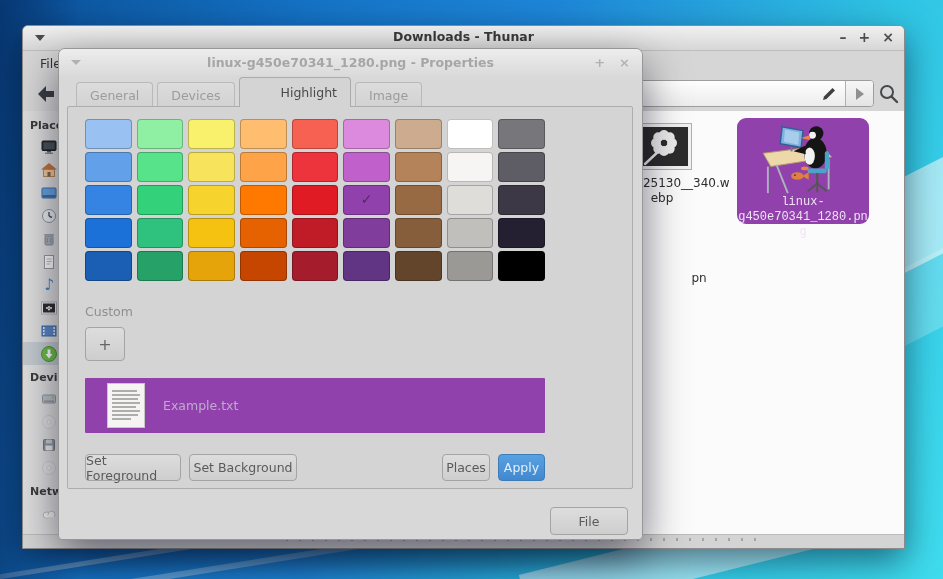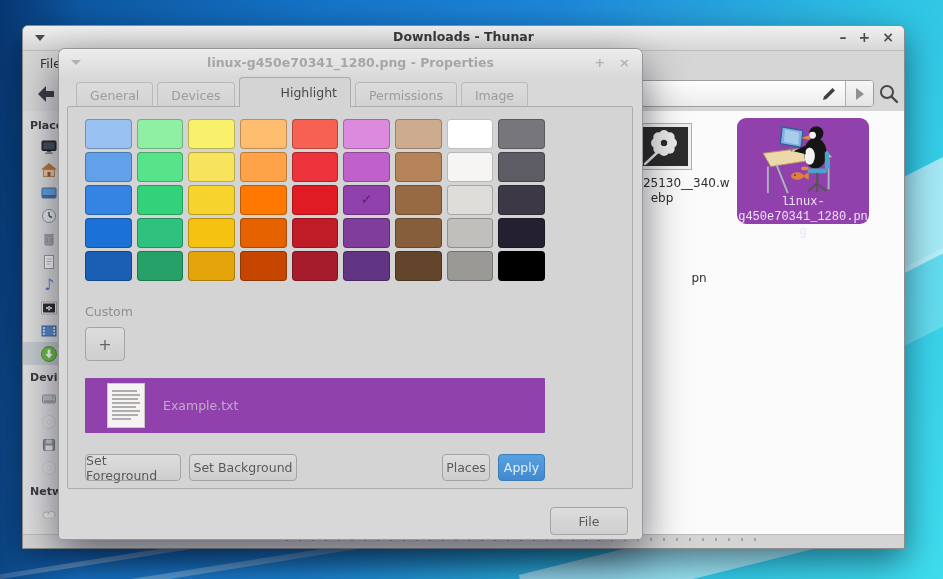--- a/index.html
+++ b/index.html
@@ -358,21 +358,20 @@
       <span class="dlg-controls">
         <span>+</span>
         <span>×</span>
       </span>
     </div>
 
     <div class="tabstrip">
       <div class="tab">General</div>
       <div class="tab">Devices</div>
       <div class="tab active">Highlight</div>
-      <div class="tab">Permissions</div>
       <div class="tab">Image</div>
     </div>
 
     <div class="page">
       <div class="color-grid">
           <div class="swatch" style="background: rgb(153, 193, 241);"></div>
           <div class="swatch" style="background: rgb(143, 240, 164);"></div>
           <div class="swatch" style="background: rgb(249, 240, 107);"></div>
           <div class="swatch" style="background: rgb(255, 190, 111);"></div>
           <div class="swatch" style="background: rgb(246, 97, 81);"></div>

